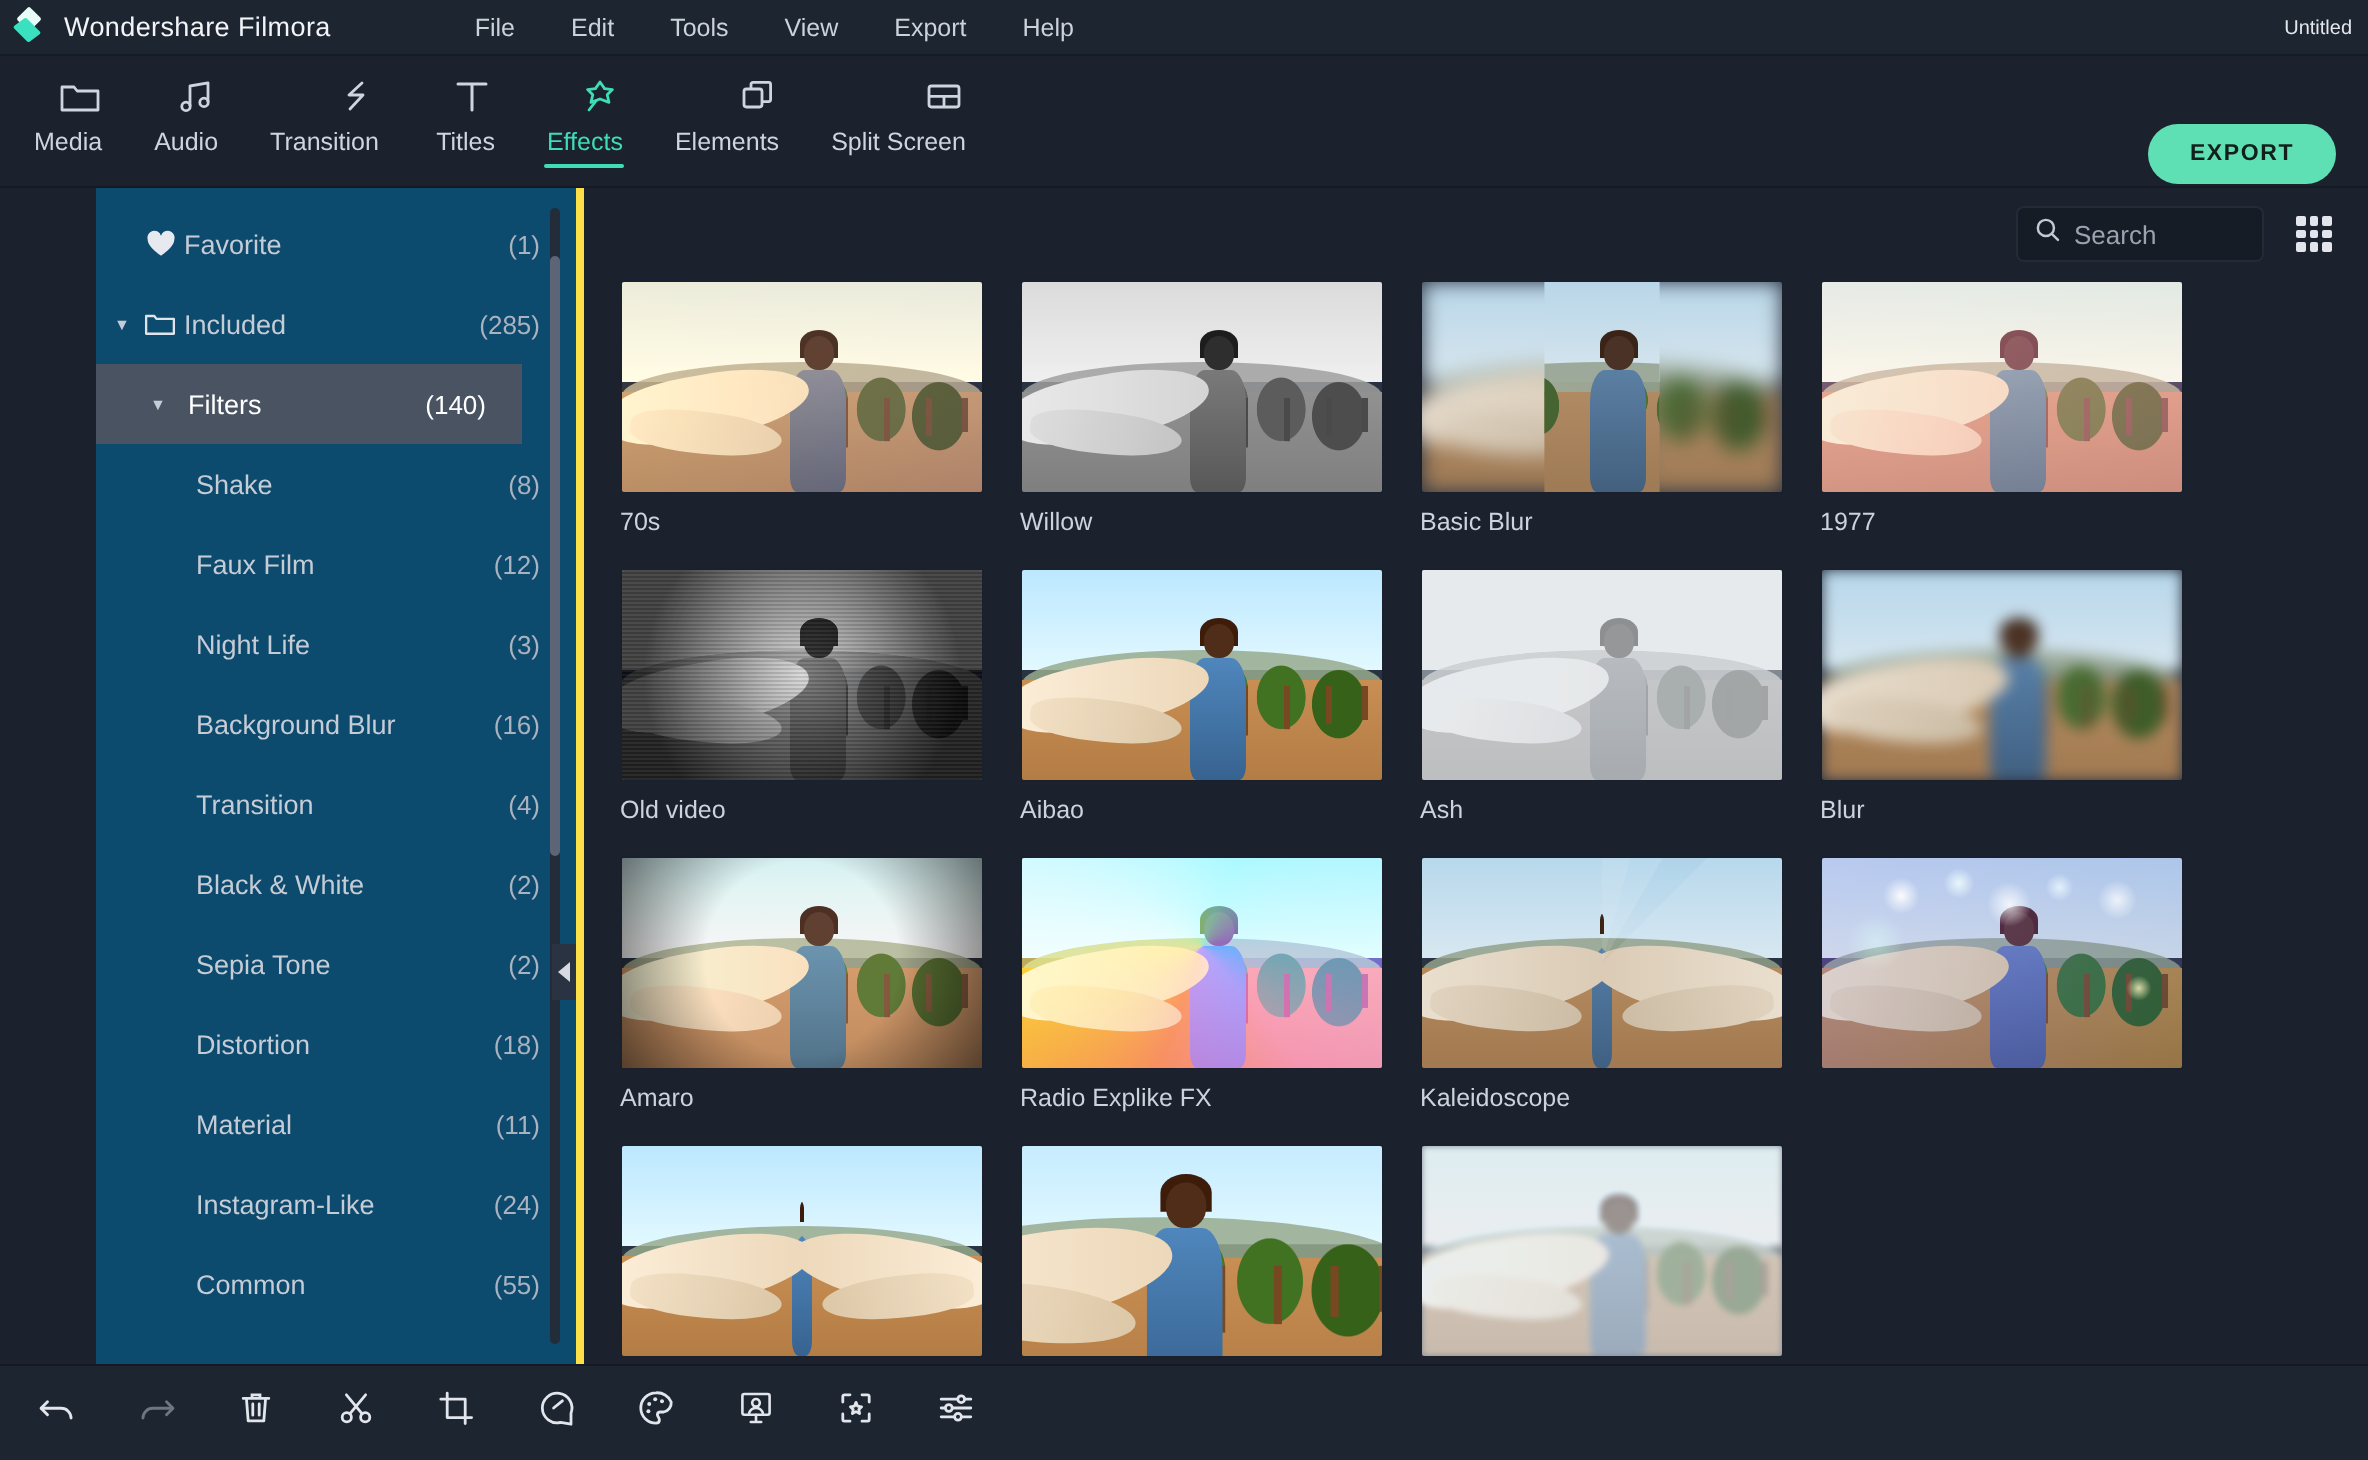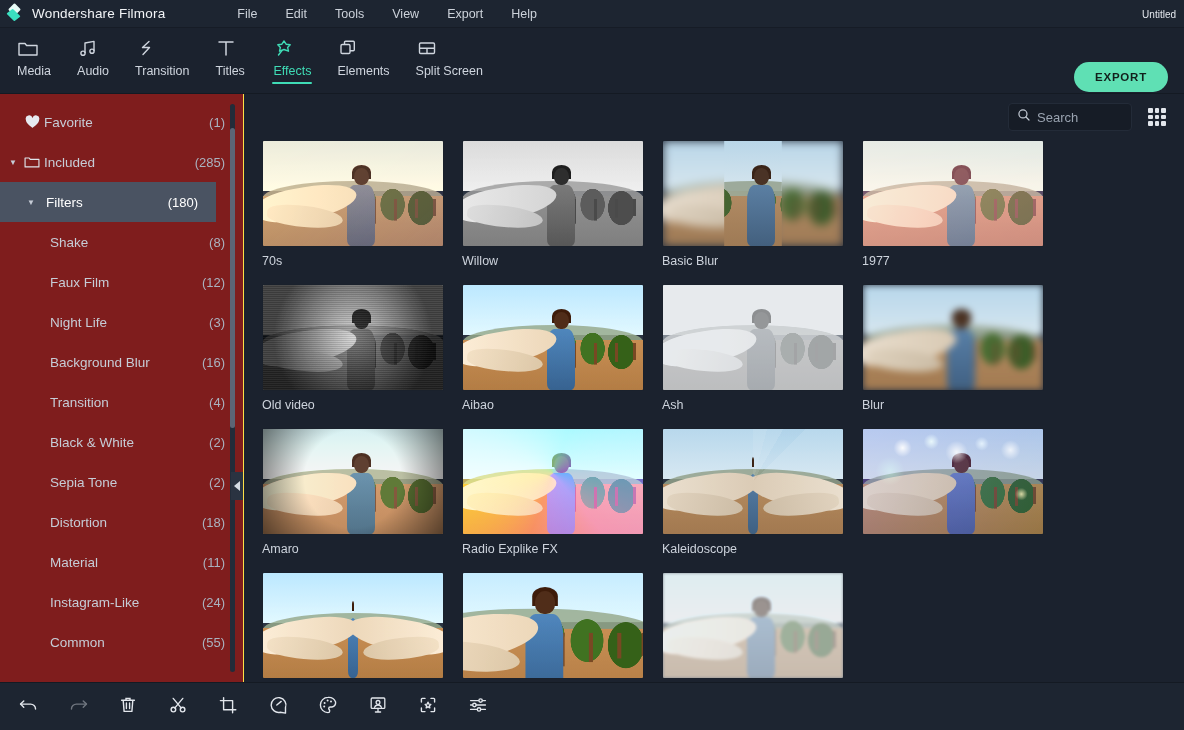--- a/index.html
+++ b/index.html
@@ -43,21 +43,21 @@
     font-size: 10px; color: #e4e8ee;
   }
 
   
   .toolbar {
     height: 66px; background: #1b222e; flex: 0 0 66px; display: flex;
     align-items: flex-start; position: relative; border-bottom: 1px solid #141a23;
   }
   .tabs { display: flex; align-items: flex-start; padding-left: 4px; height: 100%; }
   .tab {
-    display: flex; flex-direction: column; align-items: flex-start; justify-content: flex-start;
+    display: flex; flex-direction: column; align-items: flex-end; justify-content: flex-start;
     padding: 8px 13px 0 13px; cursor: pointer; position: relative; min-width: 58px; height: 100%;
   }
   .tab .ticon { height: 24px; display: flex; align-items: center; justify-content: center; }
   .tab .tlabel { font-size: 12.5px; color: #cfd5de; margin-top: 4px; white-space: nowrap; }
   .tab.active .tlabel { color: #3fdcb6; }
   .tab.active svg { stroke: #3fdcb6; }
   .tab .underline {
     position: absolute; bottom: 9px; left: 50%; transform: translateX(-50%);
     width: 40px; height: 2px; background: #3fdcb6; border-radius: 1px; display: none;
   }
@@ -69,22 +69,22 @@
     font-size: 11.5px; font-weight: bold; letter-spacing: .8px;
     font-family: "Liberation Sans", sans-serif; cursor: pointer;
     display: flex; align-items: center; justify-content: center;
   }
 
   
   .body { flex: 1 1 auto; display: flex; min-height: 0; position: relative; }
 
   
   .sidebar {
-    width: 244px; flex: 0 0 244px; background: #7f1d1d; position: relative;
-    overflow: hidden; border-right: 1px solid #fde047;
+    width: 244px; flex: 0 0 244px; background: #0c4a6e; position: relative;
+    overflow: hidden; border-right: 4px solid #fde047; margin-left: 48px;
   }
   .side-scroll { height: 100%; overflow: hidden; padding-top: 8px; }
   .side-row {
     display: flex; align-items: center; height: 40px; padding-right: 18px;
     cursor: pointer; position: relative; font-size: 13.5px; color: #c6ccd6;
   }
   .side-row.selected { background: #4a5362; color: #ffffff; margin-right: 27px; }
   .side-row.selected .count { color: #ffffff; }
   .side-row .caret {
     width: 14px; display: flex; align-items: center; justify-content: center;
@@ -375,21 +375,21 @@
             </svg>
           </span>
           <span class="slabel">Included</span>
           <span class="count">(285)</span>
         </div>
 
         <div class="side-row lvl1 selected">
           <span class="caret" style="margin-left:14px">▼</span>
           <span style="width:8px;flex:0 0 8px"></span>
           <span class="slabel">Filters</span>
-          <span class="count">(180)</span>
+          <span class="count">(140)</span>
         </div>
 
         <div class="side-row lvl2">
           <span class="slabel">Shake</span>
           <span class="count">(8)</span>
         </div>
 
         <div class="side-row lvl2">
           <span class="slabel">Faux Film</span>
           <span class="count">(12)</span>

